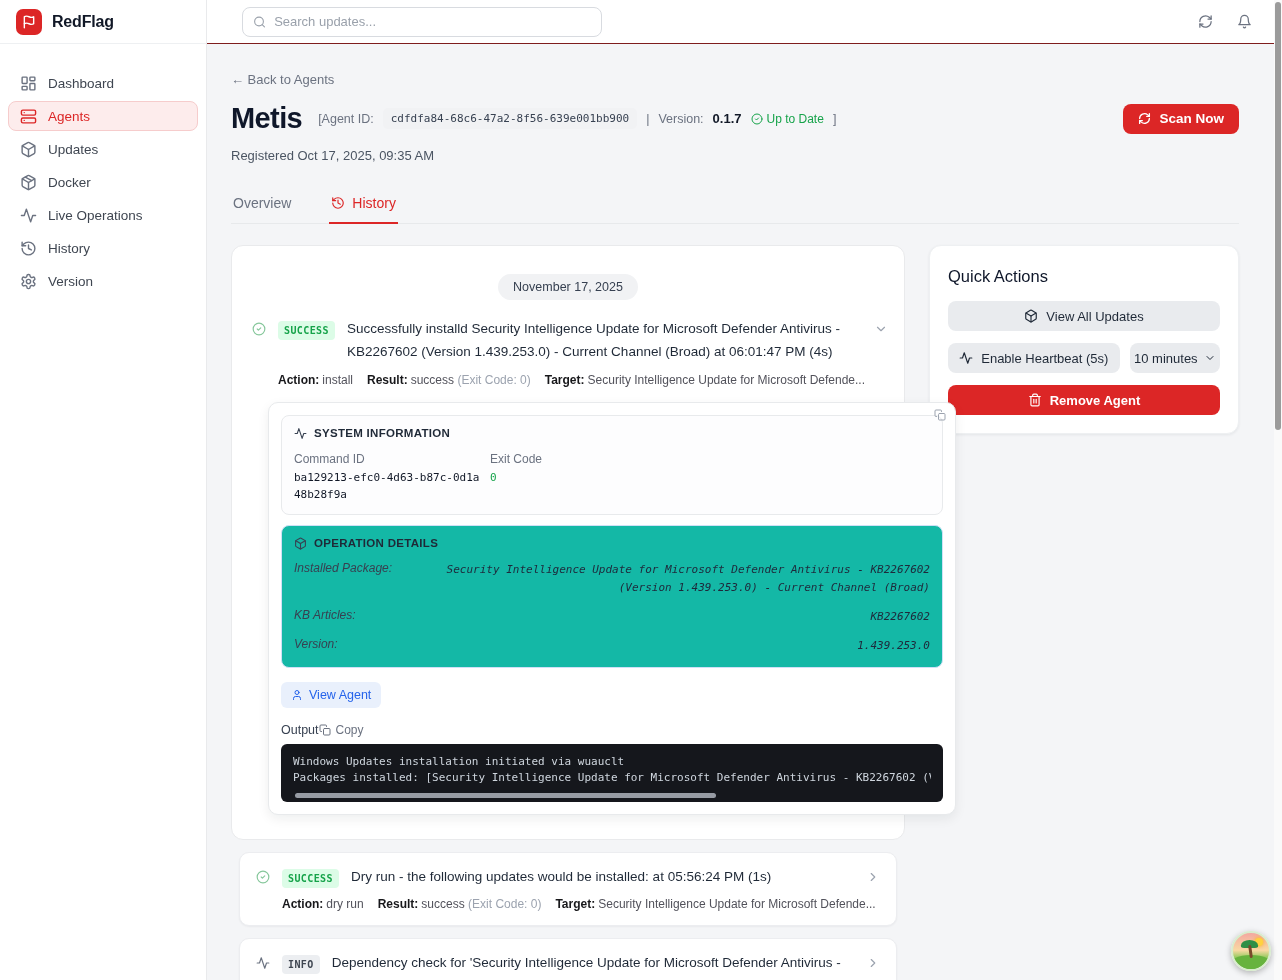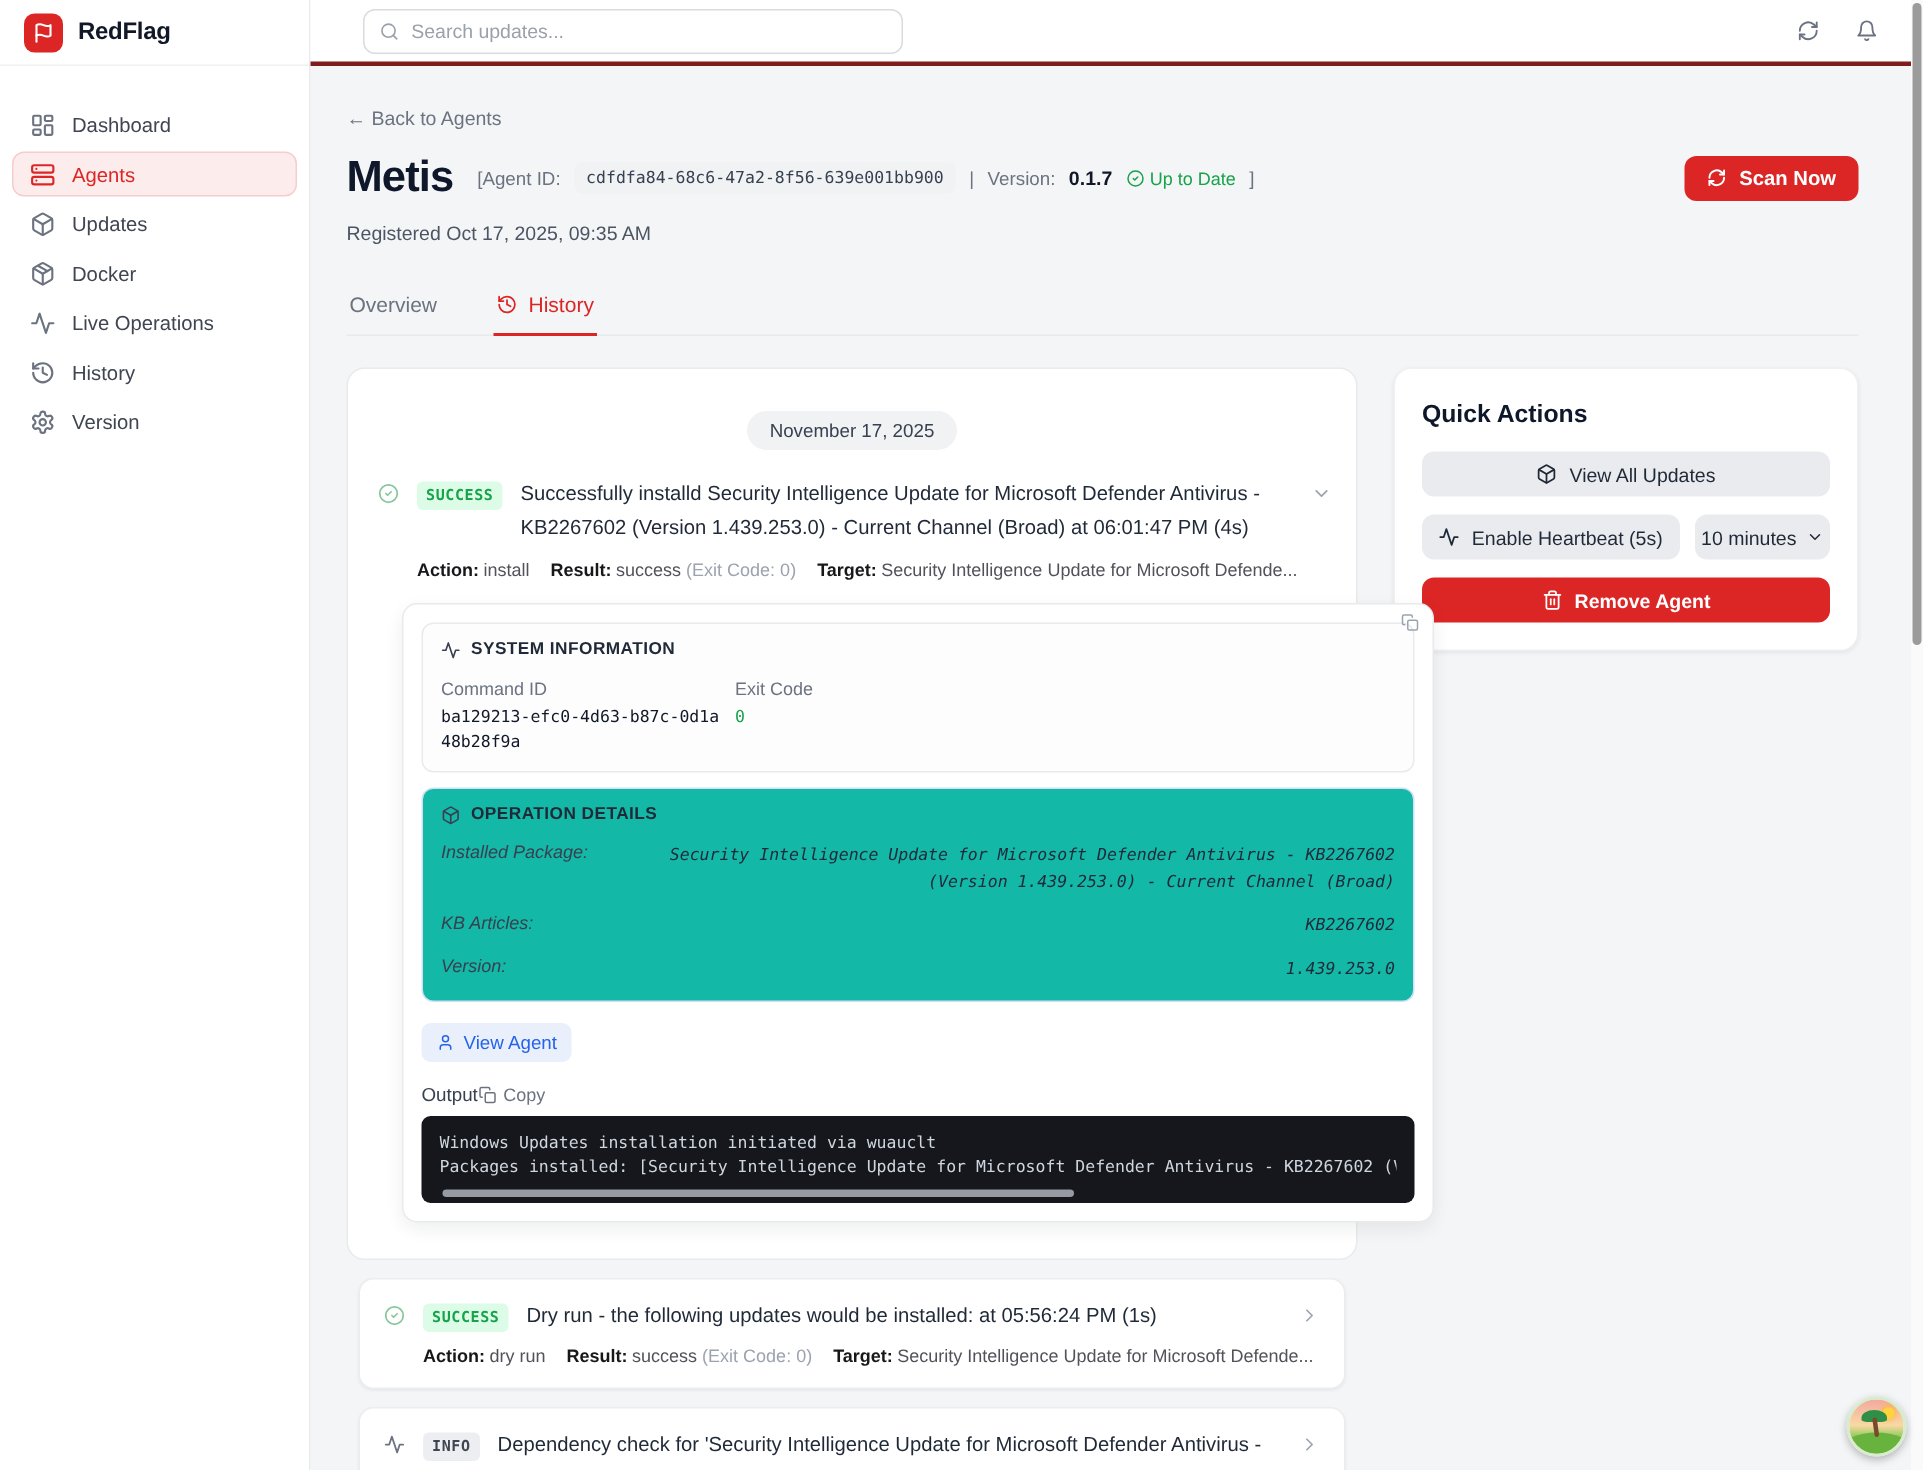--- a/index.html
+++ b/index.html
@@ -15,21 +15,21 @@
   .logo { width:26px; height:26px; border-radius:7px; background:#dc2626; display:flex; align-items:center; justify-content:center; color:#fff; flex-shrink:0; }
   .brand { font-size:16px; font-weight:bold; color:#111827; letter-spacing:-0.2px; }
   .nav { padding:24px 8px; display:flex; flex-direction:column; gap:3px; }
   .nav-item { display:flex; align-items:center; gap:11px; height:30px; padding:0 11px; border-radius:8px; font-size:13.5px; color:#3f4651; font-weight:500; border:1px solid transparent; cursor:pointer; }
   .nav-item svg { width:17px; height:17px; color:#6b7280; flex-shrink:0; }
   .nav-item.active { background:#fdecec; border-color:#f6cccc; color:#dc2626; }
   .nav-item.active svg { color:#dc2626; }
 
   
   .main { flex:1; display:flex; flex-direction:column; min-width:0; }
-  .topbar { height:44px; background:#fff; border-bottom:3px solid #7f1d1d; display:flex; align-items:center; padding:0 30px 0 35px; flex-shrink:0; }
+  .topbar { height:44px; background:#fff; border-bottom:1px solid #7f1d1d; display:flex; align-items:center; padding:0 30px 0 35px; flex-shrink:0; }
   .search { width:360px; height:30px; border:1px solid #d8dbe0; border-radius:8px; display:flex; align-items:center; gap:8px; padding:0 10px; background:#fff; color:#9aa1ab; }
   .search input { border:none; outline:none; font-size:13px; color:#374151; width:100%; background:transparent; font-family:inherit; }
   .search input::placeholder { color:#9aa1ab; }
   .topbar-icons { margin-left:auto; display:flex; gap:24px; color:#6b7280; align-items:center; }
   .topbar-icons svg { width:15px; height:15px; cursor:pointer; }
 
   .content { flex:1; overflow:hidden; padding:26px 43px 0 24px; }
 
   .back-link { font-size:13px; color:#6b7280; cursor:pointer; display:inline-block; }
   .title-row { display:flex; align-items:center; margin-top:14px; }
@@ -94,21 +94,21 @@
 
   .terminal { background:#15171c; border-radius:6px; margin-top:7px; padding:10px 12px 3px; overflow:hidden; }
   .t-line { font-family:"DejaVu Sans Mono", monospace; font-size:11px; color:#cfd6de; white-space:nowrap; line-height:1.5; overflow:hidden; }
   .t-scroll { height:7px; margin-top:5px; position:relative; }
   .t-thumb { position:absolute; left:2px; top:1px; height:5px; width:66%; background:#969ba3; border-radius:3px; cursor:pointer; }
 
   .entry-card { background:#fff; border:1px solid #ecedf0; border-radius:10px; box-shadow:0 1px 2px rgba(16,24,40,.05); padding:13px 16px 14px; margin:12px 8px 0; cursor:pointer; }
 
   
   .qa-card { width:325px; background:#fff; border:1px solid #eef0f2; border-radius:12px; box-shadow:0 1px 3px rgba(16,24,40,.07); padding:21px 18px 18px; }
-  .qa-title { font-size:16.5px; font-weight:700; color:#0f172a; }
+  .qa-title { font-size:16.5px; font-weight:400; color:#0f172a; }
   .qa-btn { height:30px; border-radius:8px; background:#e9ebee; border:none; display:flex; align-items:center; justify-content:center; gap:8px; font-size:13px; color:#1f2937; font-weight:500; width:100%; margin-top:15px; cursor:pointer; font-family:inherit; }
   .qa-btn svg { width:14px; height:14px; }
   .qa-row { display:flex; gap:10px; margin-top:12px; }
   .qa-row .qa-btn { margin-top:0; }
   .qa-btn.half { flex:1.9; }
   .qa-btn.dd { flex:1; gap:6px; }
   .qa-btn.dd svg { width:12px; height:12px; }
   .qa-btn.danger { background:#dc2626; color:#fff; font-weight:600; margin-top:12px; }
 
   

